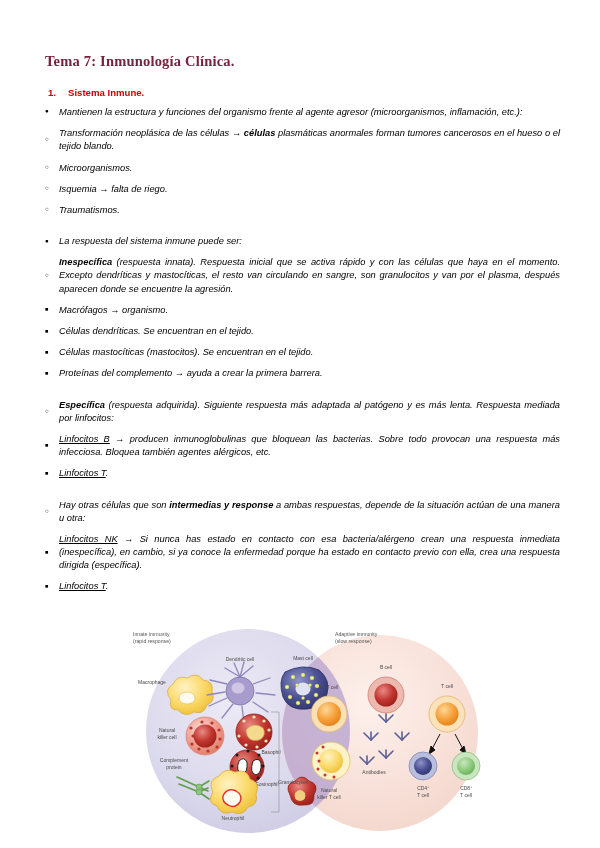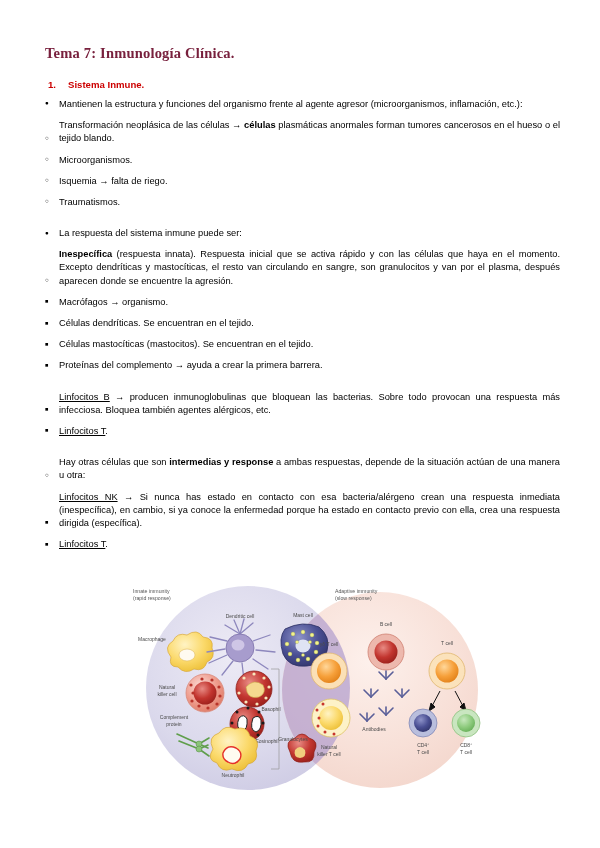--- a/index.html
+++ b/index.html
@@ -10,21 +10,21 @@
   body {
     width: 600px;
     height: 848px;
     position: relative;
     font-family: "Liberation Sans", sans-serif;
     color: #000000;
     overflow: hidden;
   }
   .page {
     position: absolute;
-    left: 0; top: 8px;
+    left: 0; top: 16px;
     width: 600px;
     height: 788px;
     background: #fff;
     box-sizing: border-box;
     padding: 38px 40px 20px 45px;
   }
 
   
   .doc-title {
     font-family: "Liberation Serif", serif;
@@ -51,24 +51,25 @@
   }
 
   
   ul.lv {
     list-style: none;
     margin: 0;
     padding: 0;
   }
   li.item {
     display: flex;
-    align-items: flex-end;
+    align-items: center;
     font-size: 9.3px;
     line-height: 1.42;
     margin: 8px 0 1px 0;
+    font-style: italic;
   }
   li.item > .marker {
     flex: 0 0 14px;
     text-align: left;
     line-height: 1.42;
     font-size: 9.3px;
   }
   li.item > .body {
     flex: 1 1 auto;
     text-align: justify;
@@ -178,20 +179,26 @@
           <span class="body">Células mastocíticas (mastocitos). Se encuentran en el tejido.</span>
         </li>
       </ul>
       <ul class="lv lv3">
         <li class="item">
           <span class="marker marker-square"></span>
           <span class="body">Proteínas del complemento → ayuda a crear la primera barrera.</span>
         </li>
       </ul>
       <div class="gap-para"></div>
+      <ul class="lv lv2">
+        <li class="item">
+          <span class="marker marker-circle"></span>
+          <span class="body"><b>Específica</b> (respuesta adquirida). Siguiente respuesta más adaptada al patógeno y es más lenta. Respuesta mediada por linfocitos:</span>
+        </li>
+      </ul>
       <ul class="lv lv3">
         <li class="item">
           <span class="marker marker-square"></span>
           <span class="body"><u>Linfocitos B</u> → producen inmunoglobulinas que bloquean las bacterias. Sobre todo provocan una respuesta más infecciosa. Bloquea también agentes alérgicos, etc.</span>
         </li>
       </ul>
       <ul class="lv lv3">
         <li class="item">
           <span class="marker marker-square"></span>
           <span class="body"><u>Linfocitos T</u>.</span>

